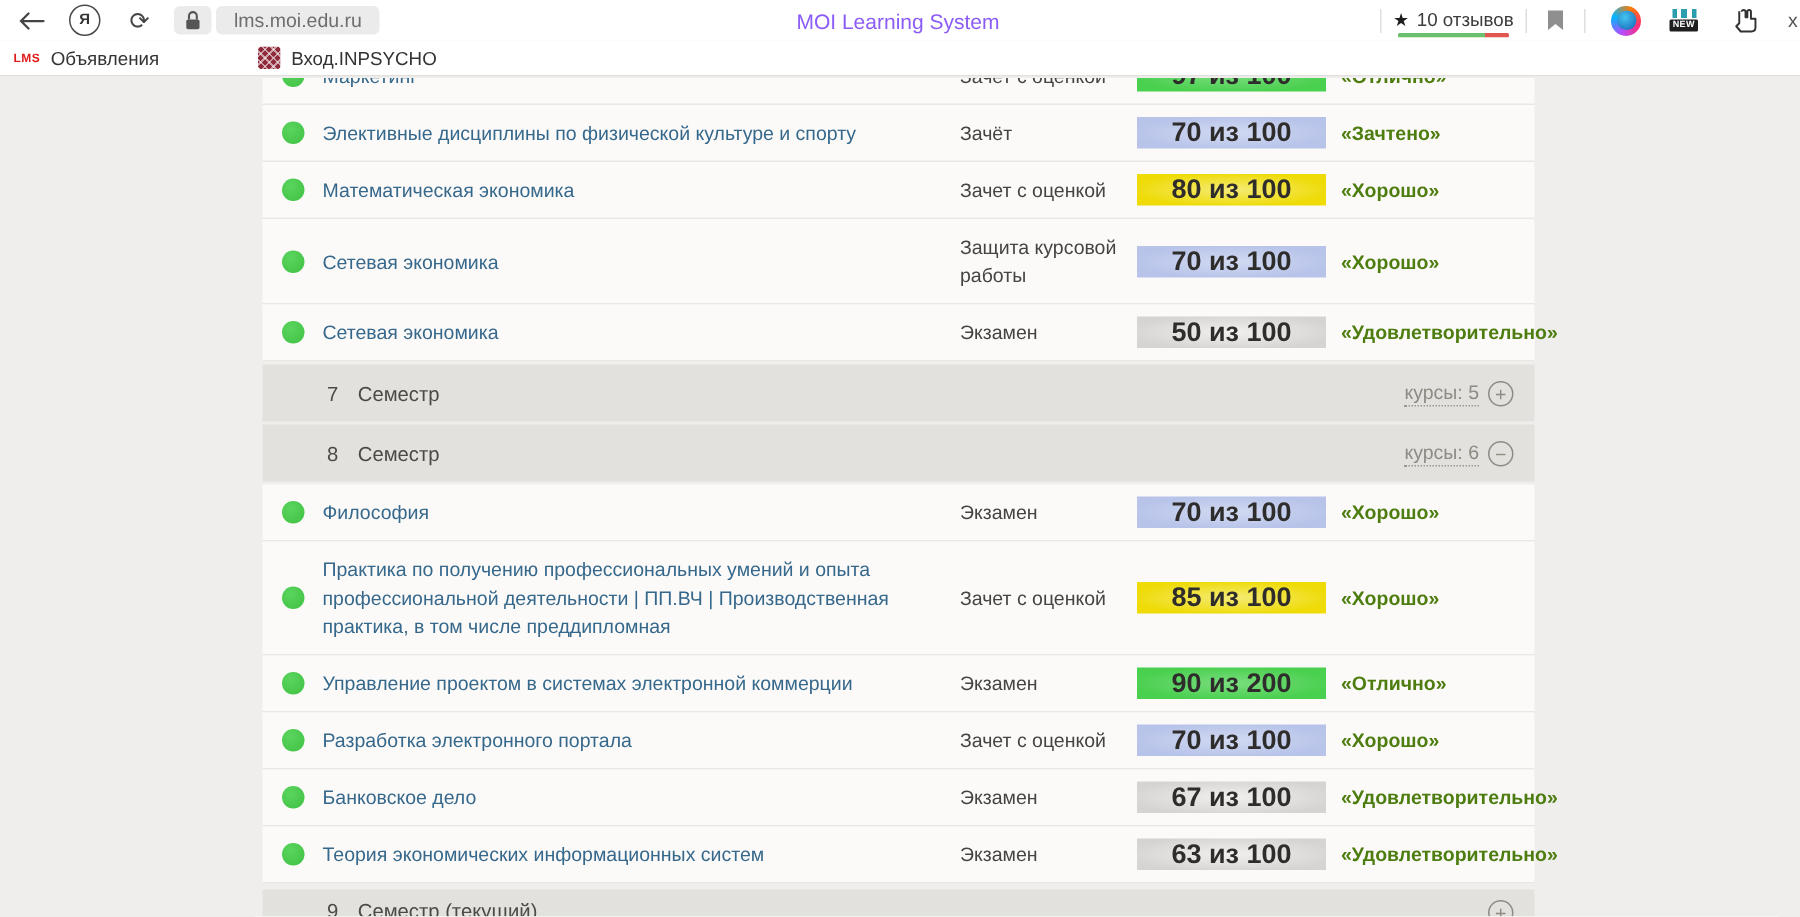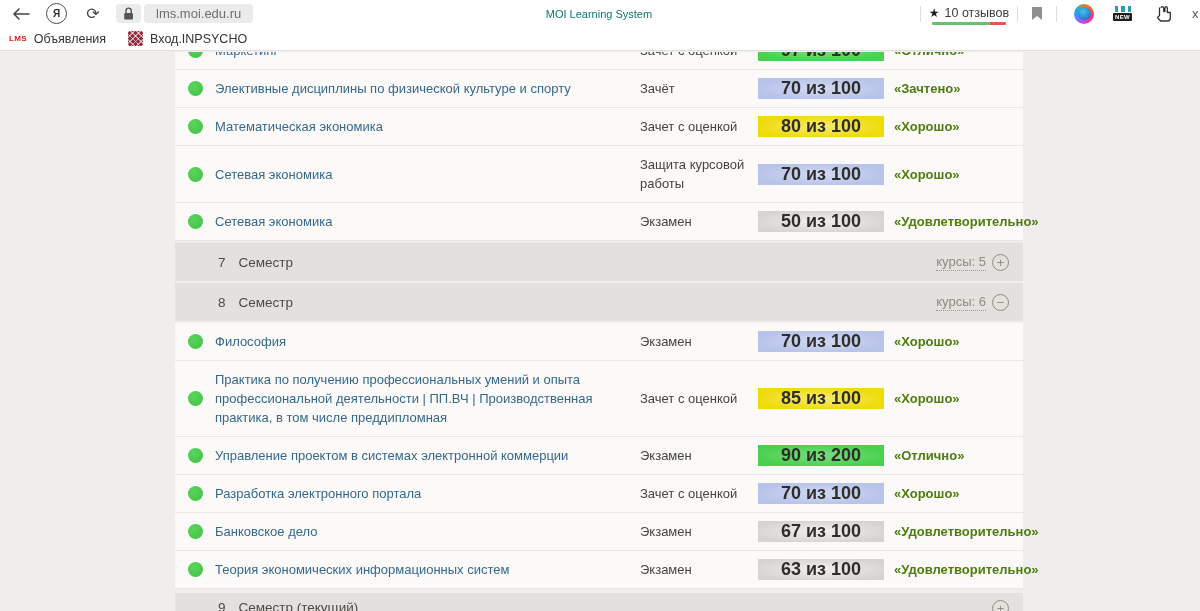--- a/index.html
+++ b/index.html
@@ -10,40 +10,40 @@
   
   .toolbar { position:absolute; top:0; left:0; width:1200px; height:27px; background:#ffffff; }
   .tb-left { position:absolute; left:0; top:0; height:27px; display:flex; align-items:center; }
   .tb-btn { display:flex; align-items:center; justify-content:center; color:#444; cursor:pointer; }
   .back-btn { width:34px; margin-left:4px; }
   .ya-circle { width:21px; height:21px; border:1.5px solid #4a4a4a; border-radius:50%; display:flex; align-items:center; justify-content:center; font-size:10px; font-weight:bold; color:#333; margin:0 11px 0 8px; }
   .refresh-btn { width:30px; font-family:"DejaVu Sans", sans-serif; font-size:16px; margin-right:8px; }
   .pill { height:19px; background:#ebebeb; border-radius:4px; display:flex; align-items:center; padding:0 7px; }
   .lock-pill { margin-right:3px; }
   .url-pill { color:#6e6e6e; font-size:13px; padding:0 12px; }
-  .page-title { position:absolute; left:50%; top:0; transform:translateX(-51%); height:27px; display:flex; align-items:center; font-size:11px; color:#0f766e; white-space:nowrap; }
+  .page-title { position:absolute; left:50%; top:0; transform:translateX(-51%); height:27px; display:flex; align-items:center; font-size:14px; color:#8b5cf6; white-space:nowrap; }
   .tb-right { position:absolute; right:0; top:0; height:27px; display:flex; align-items:center; }
   .tb-sep { width:1px; height:16px; background:#dedede; margin:0 8px; }
   .reviews { display:flex; flex-direction:column; align-items:center; cursor:pointer; padding-top:3px; }
   .reviews-line { display:flex; align-items:center; gap:5px; font-size:12.5px; color:#3c3c3c; }
   .star { font-size:12px; color:#1d1d1d; }
   .rating-bar { width:74px; height:3px; display:flex; margin-top:2px; border-radius:1px; overflow:hidden; }
   .rating-green { flex:0 0 78%; background:#6cbf6c; }
   .rating-red { flex:1; background:#e2574d; }
   .flag-btn { width:22px; }
   .ext-circle { width:20px; height:20px; border-radius:50%; background:conic-gradient(from 20deg,#ff7a00,#ff2d78,#b44bff,#00b7ff,#ff7a00); display:flex; align-items:center; justify-content:center; margin:0 9px; cursor:pointer; }
   .ext-circle::after { content:''; width:13px; height:13px; border-radius:50%; background:radial-gradient(circle at 40% 35%, #43c3ef, #1460b4); }
   .ext-new { display:flex; flex-direction:column; align-items:center; gap:1px; margin:0 10px; cursor:pointer; }
   .new-top { width:16px; height:6px; background:linear-gradient(90deg,#2a9daf 0 3px,transparent 3px 6px,#2a9daf 6px 10px,transparent 10px 13px,#2a9daf 13px 16px); }
   .new-badge { background:#1f1f1f; color:#fff; font-size:6px; font-weight:bold; padding:1px 2px; border-radius:1px; letter-spacing:.3px; }
   .ext-hand { margin:0 12px; cursor:pointer; display:flex; }
   .partial-glyph { width:8px; overflow:hidden; color:#555; font-size:13px; margin-left:6px; }
 
   
-  .bookmarks { position:absolute; top:27px; left:0; width:1200px; height:24px; background:#ffffff; border-bottom:1px solid #e2e0de; display:flex; align-items:center; }
+  .bookmarks { position:absolute; top:27px; left:0; width:1200px; height:24px; background:#ffffff; border-bottom:1px solid #e2e0de; display:flex; align-items:center;gap:44px; }
   .bm-item { display:flex; align-items:center; gap:7px; margin-left:9px; cursor:pointer; height:100%; }
   .bm-item + .bm-item { margin-left:22px; }
   .bm-lms { color:#e21a1a; font-size:8px; font-weight:bold; letter-spacing:.3px; }
   .bm-grid { width:15px; height:15px; border-radius:2px; background:#8f2a3a;
     background-image:repeating-linear-gradient(45deg, rgba(255,255,255,.55) 0 1px, transparent 1px 4px),
                      repeating-linear-gradient(-45deg, rgba(255,255,255,.55) 0 1px, transparent 1px 4px); }
   .bm-label { font-size:12.5px; color:#333; }
 
   
   .content { position:absolute; top:52px; left:0; width:1200px; height:559px; background:#efeeec; overflow:hidden; }

